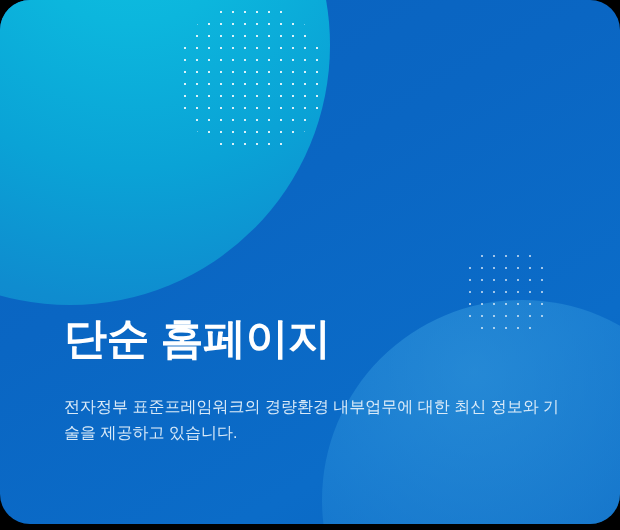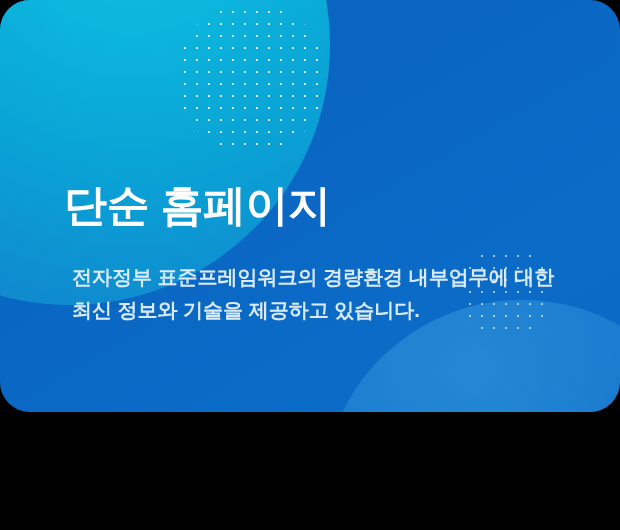--- a/index.html
+++ b/index.html
@@ -10,21 +10,21 @@
   body {
     width: 620px;
     height: 530px;
     overflow: hidden;
     font-family: "Liberation Sans", sans-serif;
   }
 
   #hero-banner {
     position: relative;
     width: 620px;
-    height: 412px;
+    height: 524px;
     border-radius: 30px;
     overflow: hidden;
     background: linear-gradient(150deg, #0a62bf 0%, #0a66c3 40%, #0b6cc8 75%, #0a67c2 100%);
   }
 
   
   .shape {
     position: absolute;
     border-radius: 50%;
     pointer-events: none;
@@ -84,24 +84,24 @@
   #hero-title {
     margin: 0 0 32px 0;
     color: #ffffff;
     font-size: 43px;
     font-weight: bold;
     letter-spacing: -0.5px;
     line-height: 1.1;
     white-space: nowrap;
   }
   #hero-subtitle {
-    margin: 8px;
+    margin: 0;
     color: #d9eaf8;
-    font-size: 20px;
-    font-weight: bold;
+    font-size: 16px;
+    font-weight: normal;
     line-height: 1.62;
     max-width: 500px;
   }
 </style>
 </head>
 <body>
 
 <section id="hero-banner">
 
   <div class="shape" id="cyan-circle"></div>

